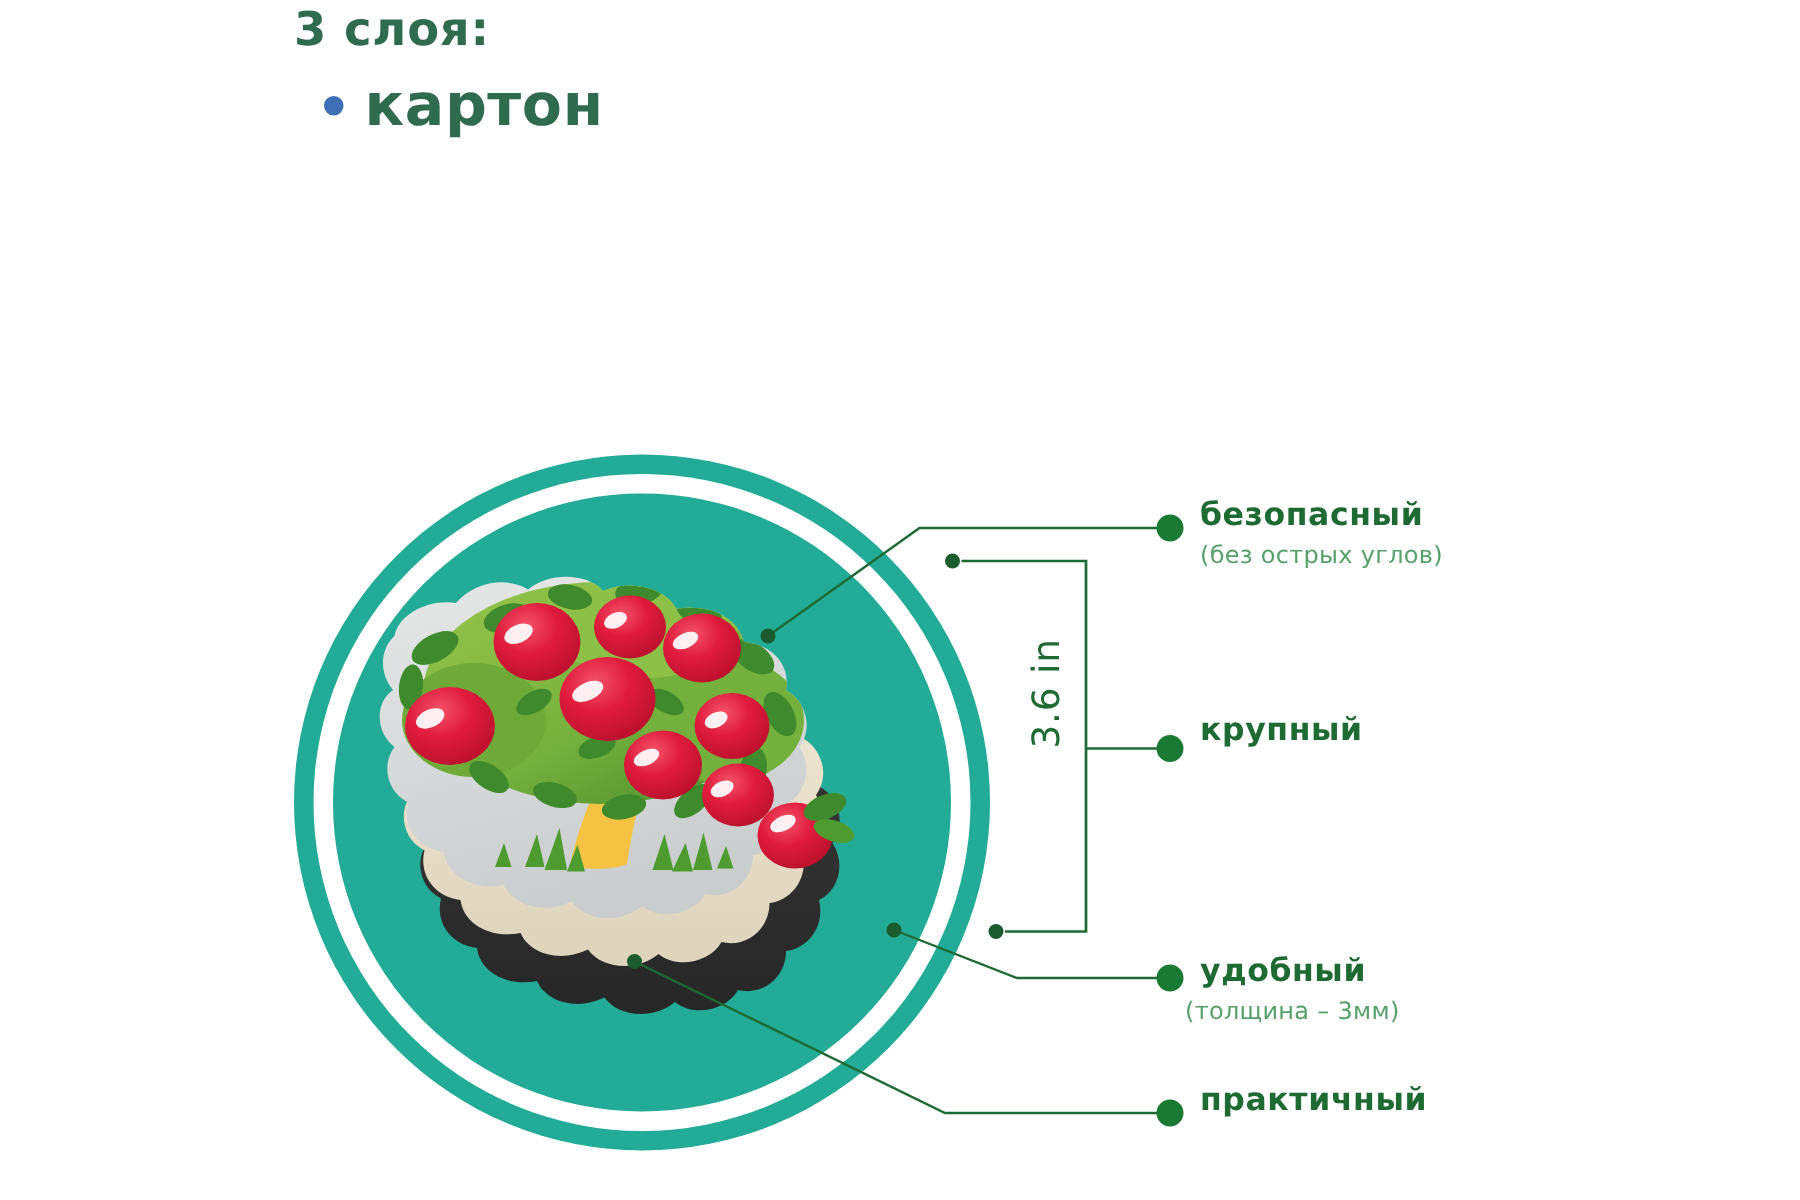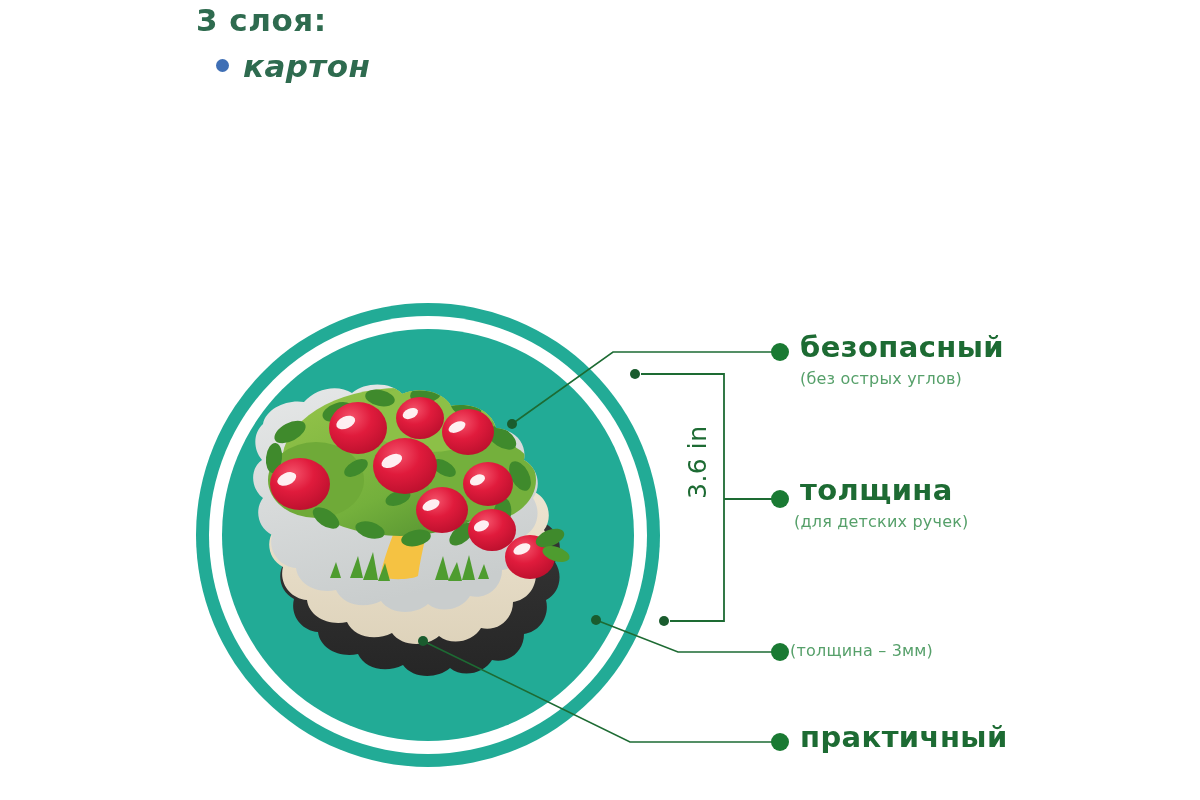--- a/index.html
+++ b/index.html
@@ -51,25 +51,24 @@
   .layer-bullet {
     width: 13px;
     height: 13px;
     border-radius: 50%;
     background: #3f6fb5;
     flex: 0 0 auto;
     margin-left: 20px;
   }
   .layer-label {
     color: #2E6B4F;
-    font-size: 31px;
+    font-size: 39px;
     font-weight: 700;
     letter-spacing: 0.4px;
     white-space: nowrap;
-    font-style: italic;
   }
 
   
   .circle-wrap {
     position: absolute;
     left: 196px;
     top: 303px;
     width: 464px;
     height: 464px;
   }
@@ -121,21 +120,21 @@
     pointer-events: none;
   }
 
   
   .callout {
     position: absolute;
     left: 800px;
   }
   .callout-title {
     color: #1d6b33;
-    font-size: 29px;
+    font-size: 21px;
     font-weight: 700;
     letter-spacing: 0.4px;
     line-height: 1.1;
     white-space: nowrap;
   }
   .callout-sub {
     color: #56a06a;
     font-size: 16px;
     font-weight: 400;
     letter-spacing: 0.2px;
@@ -391,25 +390,25 @@
   </svg>
 
   <div class="dim-text">3.6 in</div>
 
   <div class="callout c-safe">
     <div class="callout-title">безопасный</div>
     <div class="callout-sub">(без острых углов)</div>
   </div>
 
   <div class="callout c-large">
-    <div class="callout-title">толщина</div>
-    <div class="callout-sub">(для детских ручек)</div>
+    <div class="callout-title">крупный</div>
   </div>
 
   <div class="callout c-handy">
+    <div class="callout-title">удобный</div>
     <div class="callout-sub">(толщина – 3мм)</div>
   </div>
 
   <div class="callout c-practical">
     <div class="callout-title">практичный</div>
   </div>
 
 </div>
 
 </body></html>

